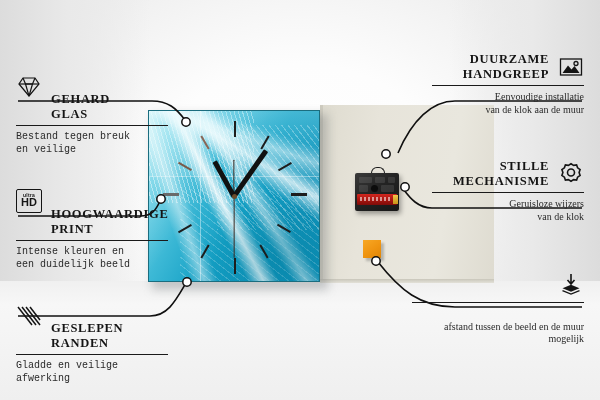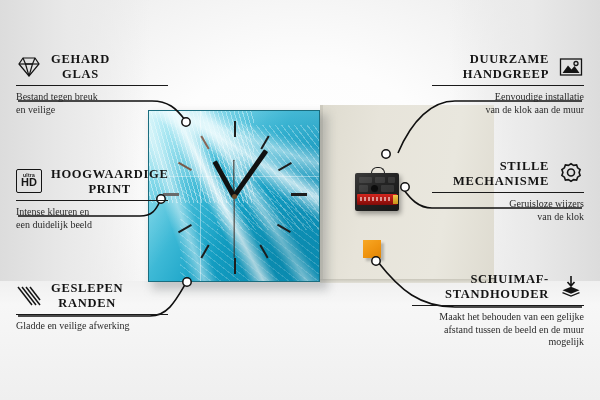--- a/index.html
+++ b/index.html
@@ -136,22 +136,22 @@
   .callout { position: absolute; }
   .callout .head { display:flex; align-items:center; gap:9px; }
   .callout .title {
     font-size: 12.5px; line-height: 14.5px; letter-spacing: 0.7px;
     font-weight: 700; color: #141414; text-transform: uppercase;
   }
   .callout .rule { height:1.3px; background:#1a1a1a; margin:4px 0 5px 0; }
   .callout .desc { font-size: 10px; line-height: 12.5px; color: #2a2a2a; }
 
   .callout.left  .head { justify-content: flex-start; }
-  .callout.left  .title { text-align: center; }
-  .callout.left  .desc  { text-align: left; }
+  .callout.left  .title { text-align: left; margin-top: 40px; }
+  .callout.left  .desc  { text-align: left; font-family: Liberation Mono, monospace; }
   .callout.right .head { justify-content: flex-end; flex-direction: row; }
   .callout.right .title { text-align: right; }
   .callout.right .desc  { text-align: right; }
 
   .ico { width: 26px; height: 26px; flex: 0 0 26px; display:block; }
   .ico svg { display:block; width:26px; height:26px; }
 
   
   .hd-badge { width:26px; height:24px; border:1.5px solid #141414; border-radius:2px;
     display:flex; flex-direction:column; align-items:center; justify-content:center; line-height:1; }
@@ -335,28 +335,27 @@
             </g>
           </svg>
       </span>
     </div>
     <div class="rule"></div>
     <div class="desc"><span>Geruisloze wijzers</span><br><span>van de klok</span></div>
   </div>
 
   <div class="callout right" style="left:412px; top:272px; width:172px;">
     <div class="head">
-      <span class="title"><span>SCHUIMAF-</span><br><span>STANDHOUDER</span></span>
       <span class="ico">
         <svg viewBox="0 0 26 26">
             <g fill="none" stroke="#141414" stroke-width="1.3">
           <path d="M13,2 V11 M9.5,8 L13,12 L16.5,8" stroke-width="1.6"></path>
           <path d="M13,12.8 L21.5,16.3 L13,19.8 L4.5,16.3 Z" fill="#141414" stroke="none"></path>
           <path d="M4.5,18.6 L13,22.1 L21.5,18.6"></path>
             </g>
           </svg>
       </span>
     </div>
     <div class="rule"></div>
-    <div class="desc"><span>Maakt het behouden van een gelijke</span><br><span>afstand tussen de beeld en de muur mogelijk</span></div>
+    <div class="desc"><br><span>afstand tussen de beeld en de muur mogelijk</span></div>
   </div>
 
 </div>
 
 </body></html>

